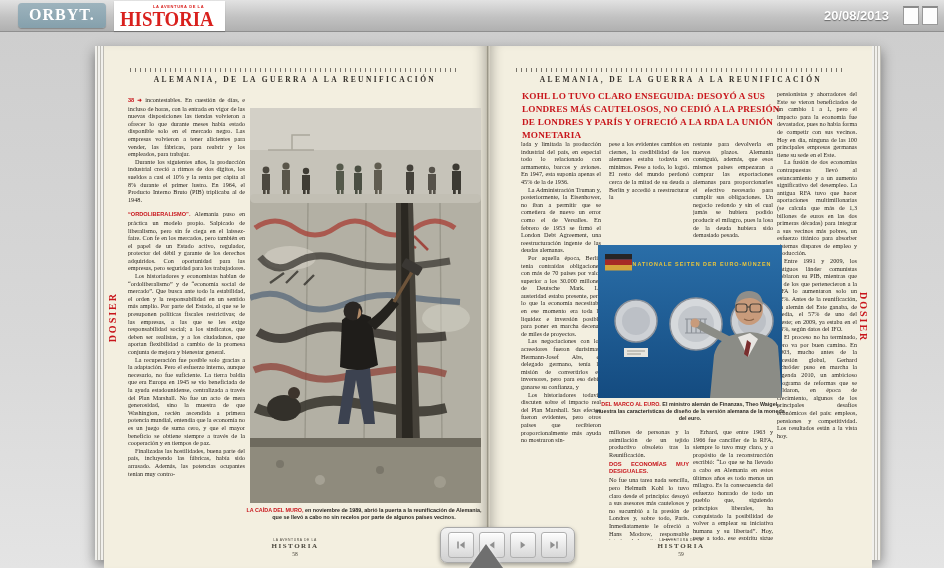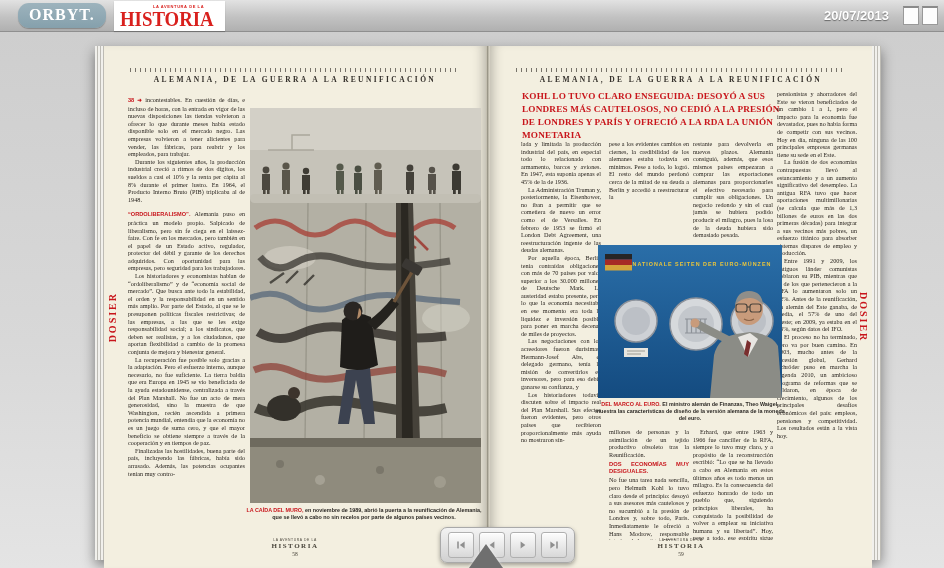--- a/index.html
+++ b/index.html
@@ -5,21 +5,21 @@
   html,body{margin:0;padding:0;background:#9a9a9a;}
   .screen{position:relative;width:944px;height:568px;overflow:hidden;
     background:linear-gradient(180deg,#cdcdcd 0%,#d8d8d8 60%,#e4e4e4 100%);
     font-family:"Liberation Serif",serif;}
   
   .topbar{position:absolute;left:0;top:0;width:944px;height:31px;
     background:linear-gradient(180deg,#e2e2e2 0%,#c2c2c2 55%,#b0b0b0 100%);
     border-bottom:1px solid #8f8f8f;display:flex;align-items:center;z-index:30;}
   .orbyt{margin-left:18px;background:linear-gradient(180deg,#9db3bd,#85a0ac);
     color:#fff;font:700 16px/1 "Liberation Serif",serif;letter-spacing:1px;
-    padding:4px 11px 5px;border-radius:11px;box-shadow:0 1px 1px rgba(0,0,0,.25);}
+    padding:4px 11px 5px;border-radius:4px;box-shadow:0 1px 1px rgba(0,0,0,.25);}
   .masthead{margin-left:8px;background:#fff;padding:1px 6px 2px;text-align:center;
     line-height:1;box-shadow:0 1px 1px rgba(0,0,0,.2);}
   .masthead .mh-small{display:block;color:#d9201d;font:700 4px "Liberation Sans",sans-serif;
     letter-spacing:.6px;margin:2px 0 0 18px;}
   .masthead .mh-big{display:block;color:#d9201d;font:700 20px/1 "Liberation Serif",serif;
     transform:scaleX(.94);transform-origin:left;}
   .tb-spacer{flex:1;}
   .tb-date{color:#fff;font:700 13px "Liberation Sans",sans-serif;
     text-shadow:0 1px 1px rgba(0,0,0,.45);margin-right:14px;}
   .win-ctrls{display:flex;gap:3px;margin-right:6px;}
@@ -89,21 +89,21 @@
 
 <div class="screen">
 
   <header class="topbar">
     <div class="orbyt">ORBYT.</div>
     <div class="masthead">
       <span class="mh-small">LA AVENTURA DE LA</span>
       <span class="mh-big">HISTORIA</span>
     </div>
     <div class="tb-spacer"></div>
-    <div class="tb-date">20/07/2013</div>
+    <div class="tb-date">20/08/2013</div>
     <div class="win-ctrls">
       <div class="win-sq"></div>
       <div class="win-sq"></div>
     </div>
   </header>
 
   <div class="spread">
     <div class="edge"></div>
 
     <section class="page lp">

